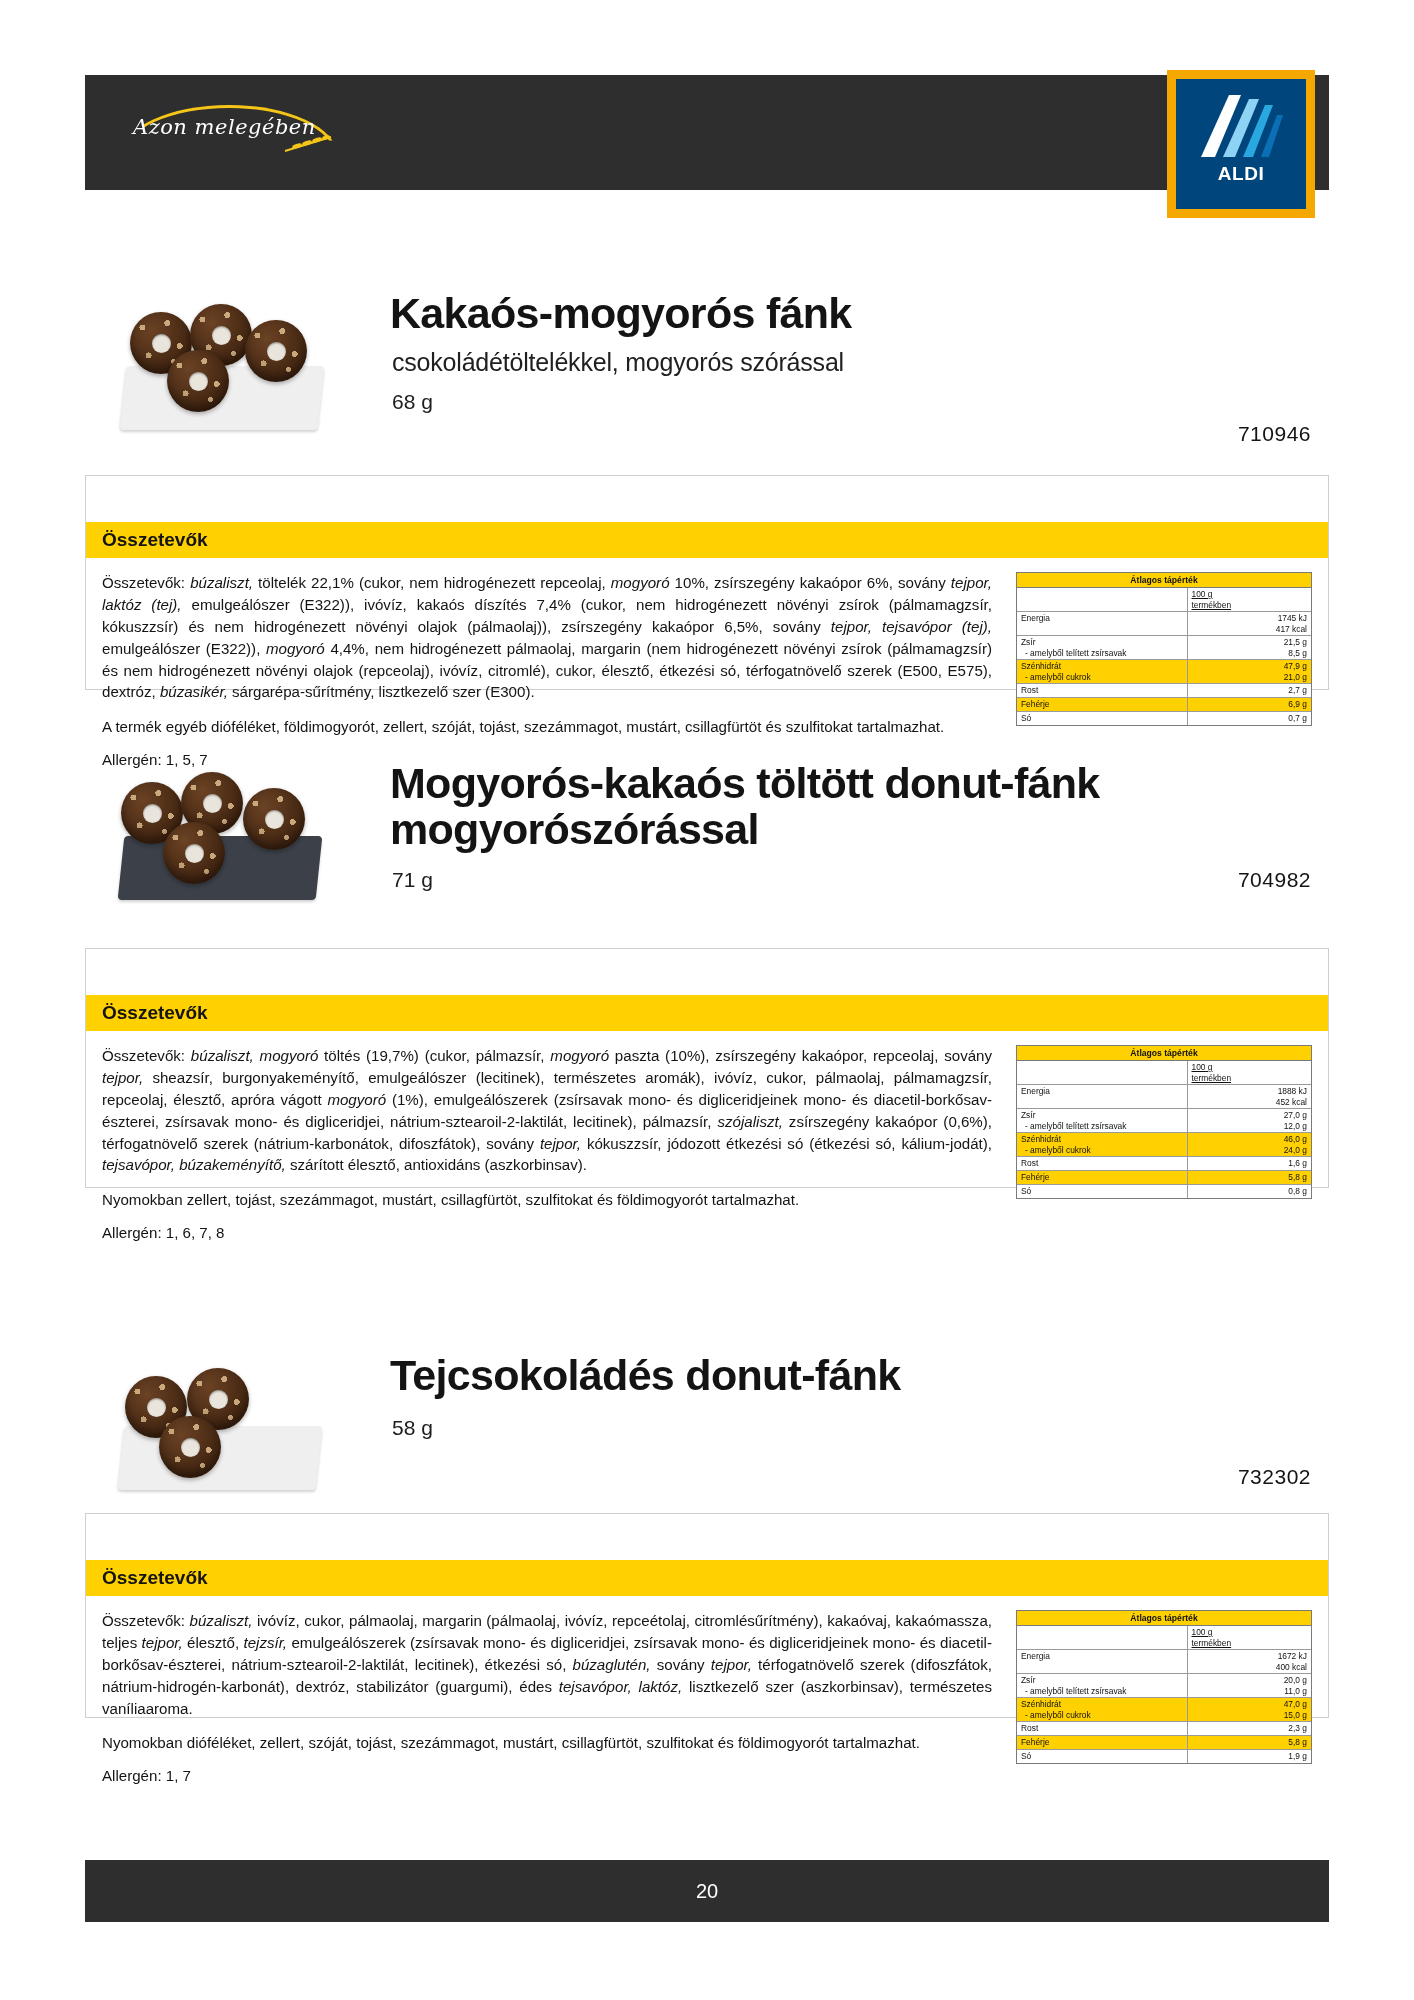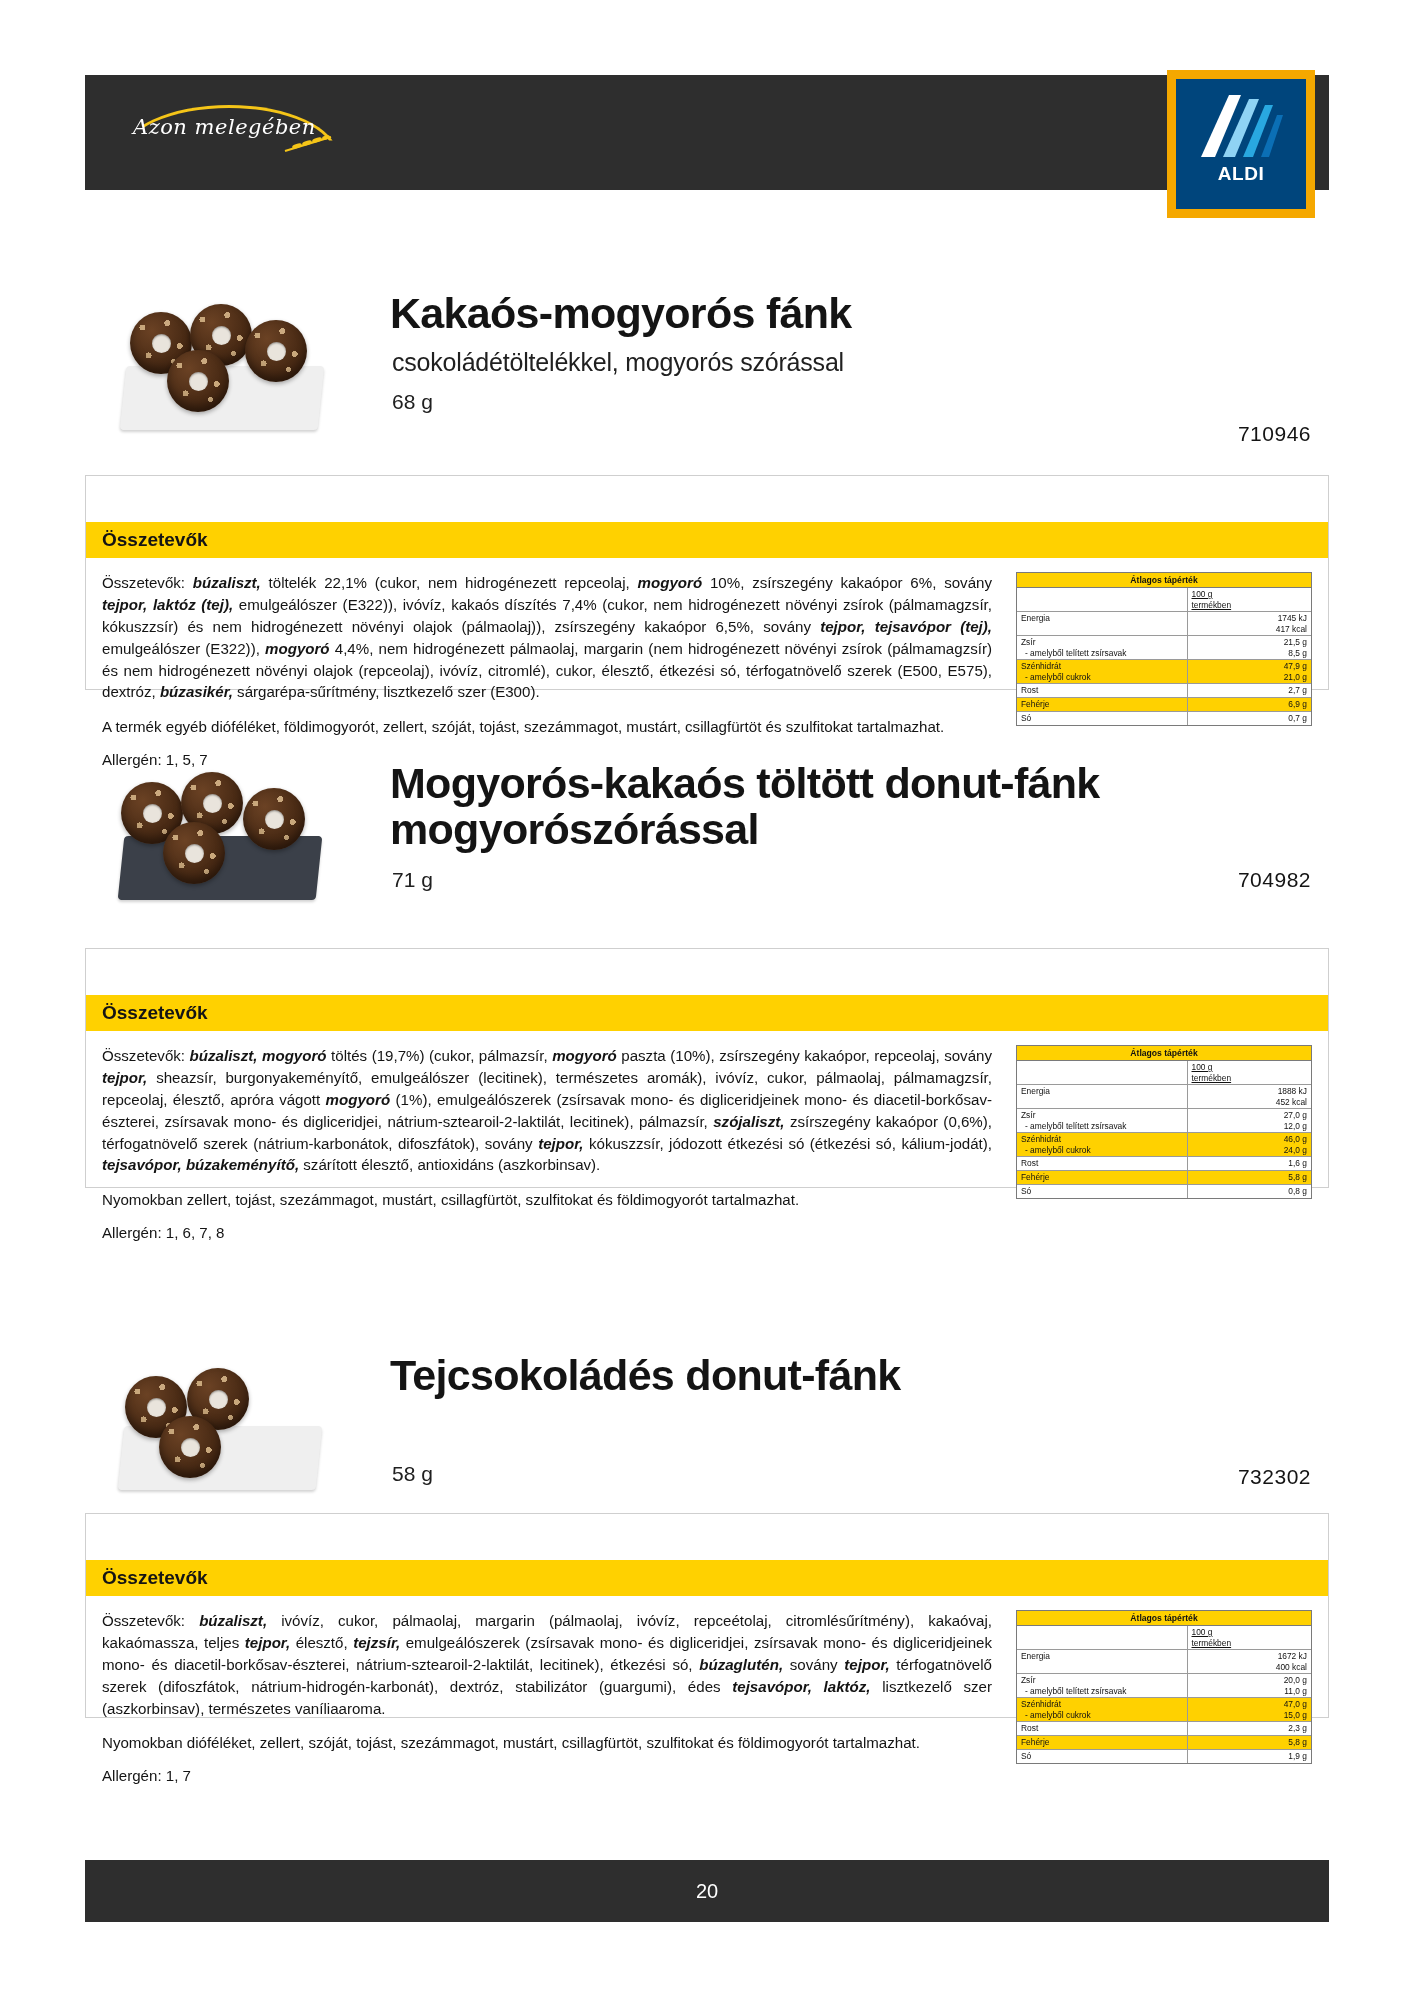--- a/index.html
+++ b/index.html
@@ -209,21 +209,21 @@
     box-sizing: border-box;
   }
   .ing-text {
     font-size: 15.1px;
     line-height: 1.45;
     color: #141414;
     width: 890px;
     text-align: justify;
   }
   .ing-text b { font-weight: bold; }
-  .ing-text i { font-style: italic; font-weight: bold; }
+  .ing-text i { font-style: italic; font-weight: normal; }
   .ing-note {
     margin-top: 13px;
     font-size: 15.1px;
     line-height: 1.45;
     width: 890px;
     color: #141414;
   }
   .ing-allerg {
     margin-top: 13px;
     font-size: 15.1px;
@@ -437,21 +437,21 @@
   </div>
 
   <div class="product" style="top:1360px;">
     <div class="prod-image" style="left:18px; top:-10px;">
       <div class="donut-plate"></div>
       <div class="donut sprinkled" style="left:22px; top:26px;"></div>
       <div class="donut sprinkled" style="left:84px; top:18px;"></div>
       <div class="donut sprinkled" style="left:56px; top:66px;"></div>
     </div>
     <div class="prod-title" style="left:305px; top:-8px;">Tejcsokoládés donut-fánk</div>
-    <div class="prod-weight" style="left:307px; top:56px;margin-top:46px;">58 g</div>
+    <div class="prod-weight" style="left:307px; top:56px;">58 g</div>
     <div class="prod-code" style="top:105px;">732302</div>
   </div>
 
   <div class="panel" style="top:1513px; height:205px;">
     <div class="panel-head">
       <span>Összetevők</span>
     </div>
     <div class="panel-body">
       <div class="ing-text">
         <span>Összetevők:</span> <b><i>búzaliszt,</i></b> ivóvíz, cukor, pálmaolaj, margarin (pálmaolaj, ivóvíz, repceétolaj, citromlésűrítmény), kakaóvaj, kakaómassza, teljes <b><i>tejpor,</i></b> élesztő, <b><i>tejzsír,</i></b> emulgeálószerek (zsírsavak mono- és digliceridjei, zsírsavak mono- és digliceridjeinek mono- és diacetil-borkősav-észterei, nátrium-sztearoil-2-laktilát, lecitinek), étkezési só, <b><i>búzaglutén,</i></b> sovány <b><i>tejpor,</i></b> térfogatnövelő szerek (difoszfátok, nátrium-hidrogén-karbonát), dextróz, stabilizátor (guargumi), édes <b><i>tejsavópor, laktóz,</i></b> lisztkezelő szer (aszkorbinsav), természetes vaníliaaroma.

